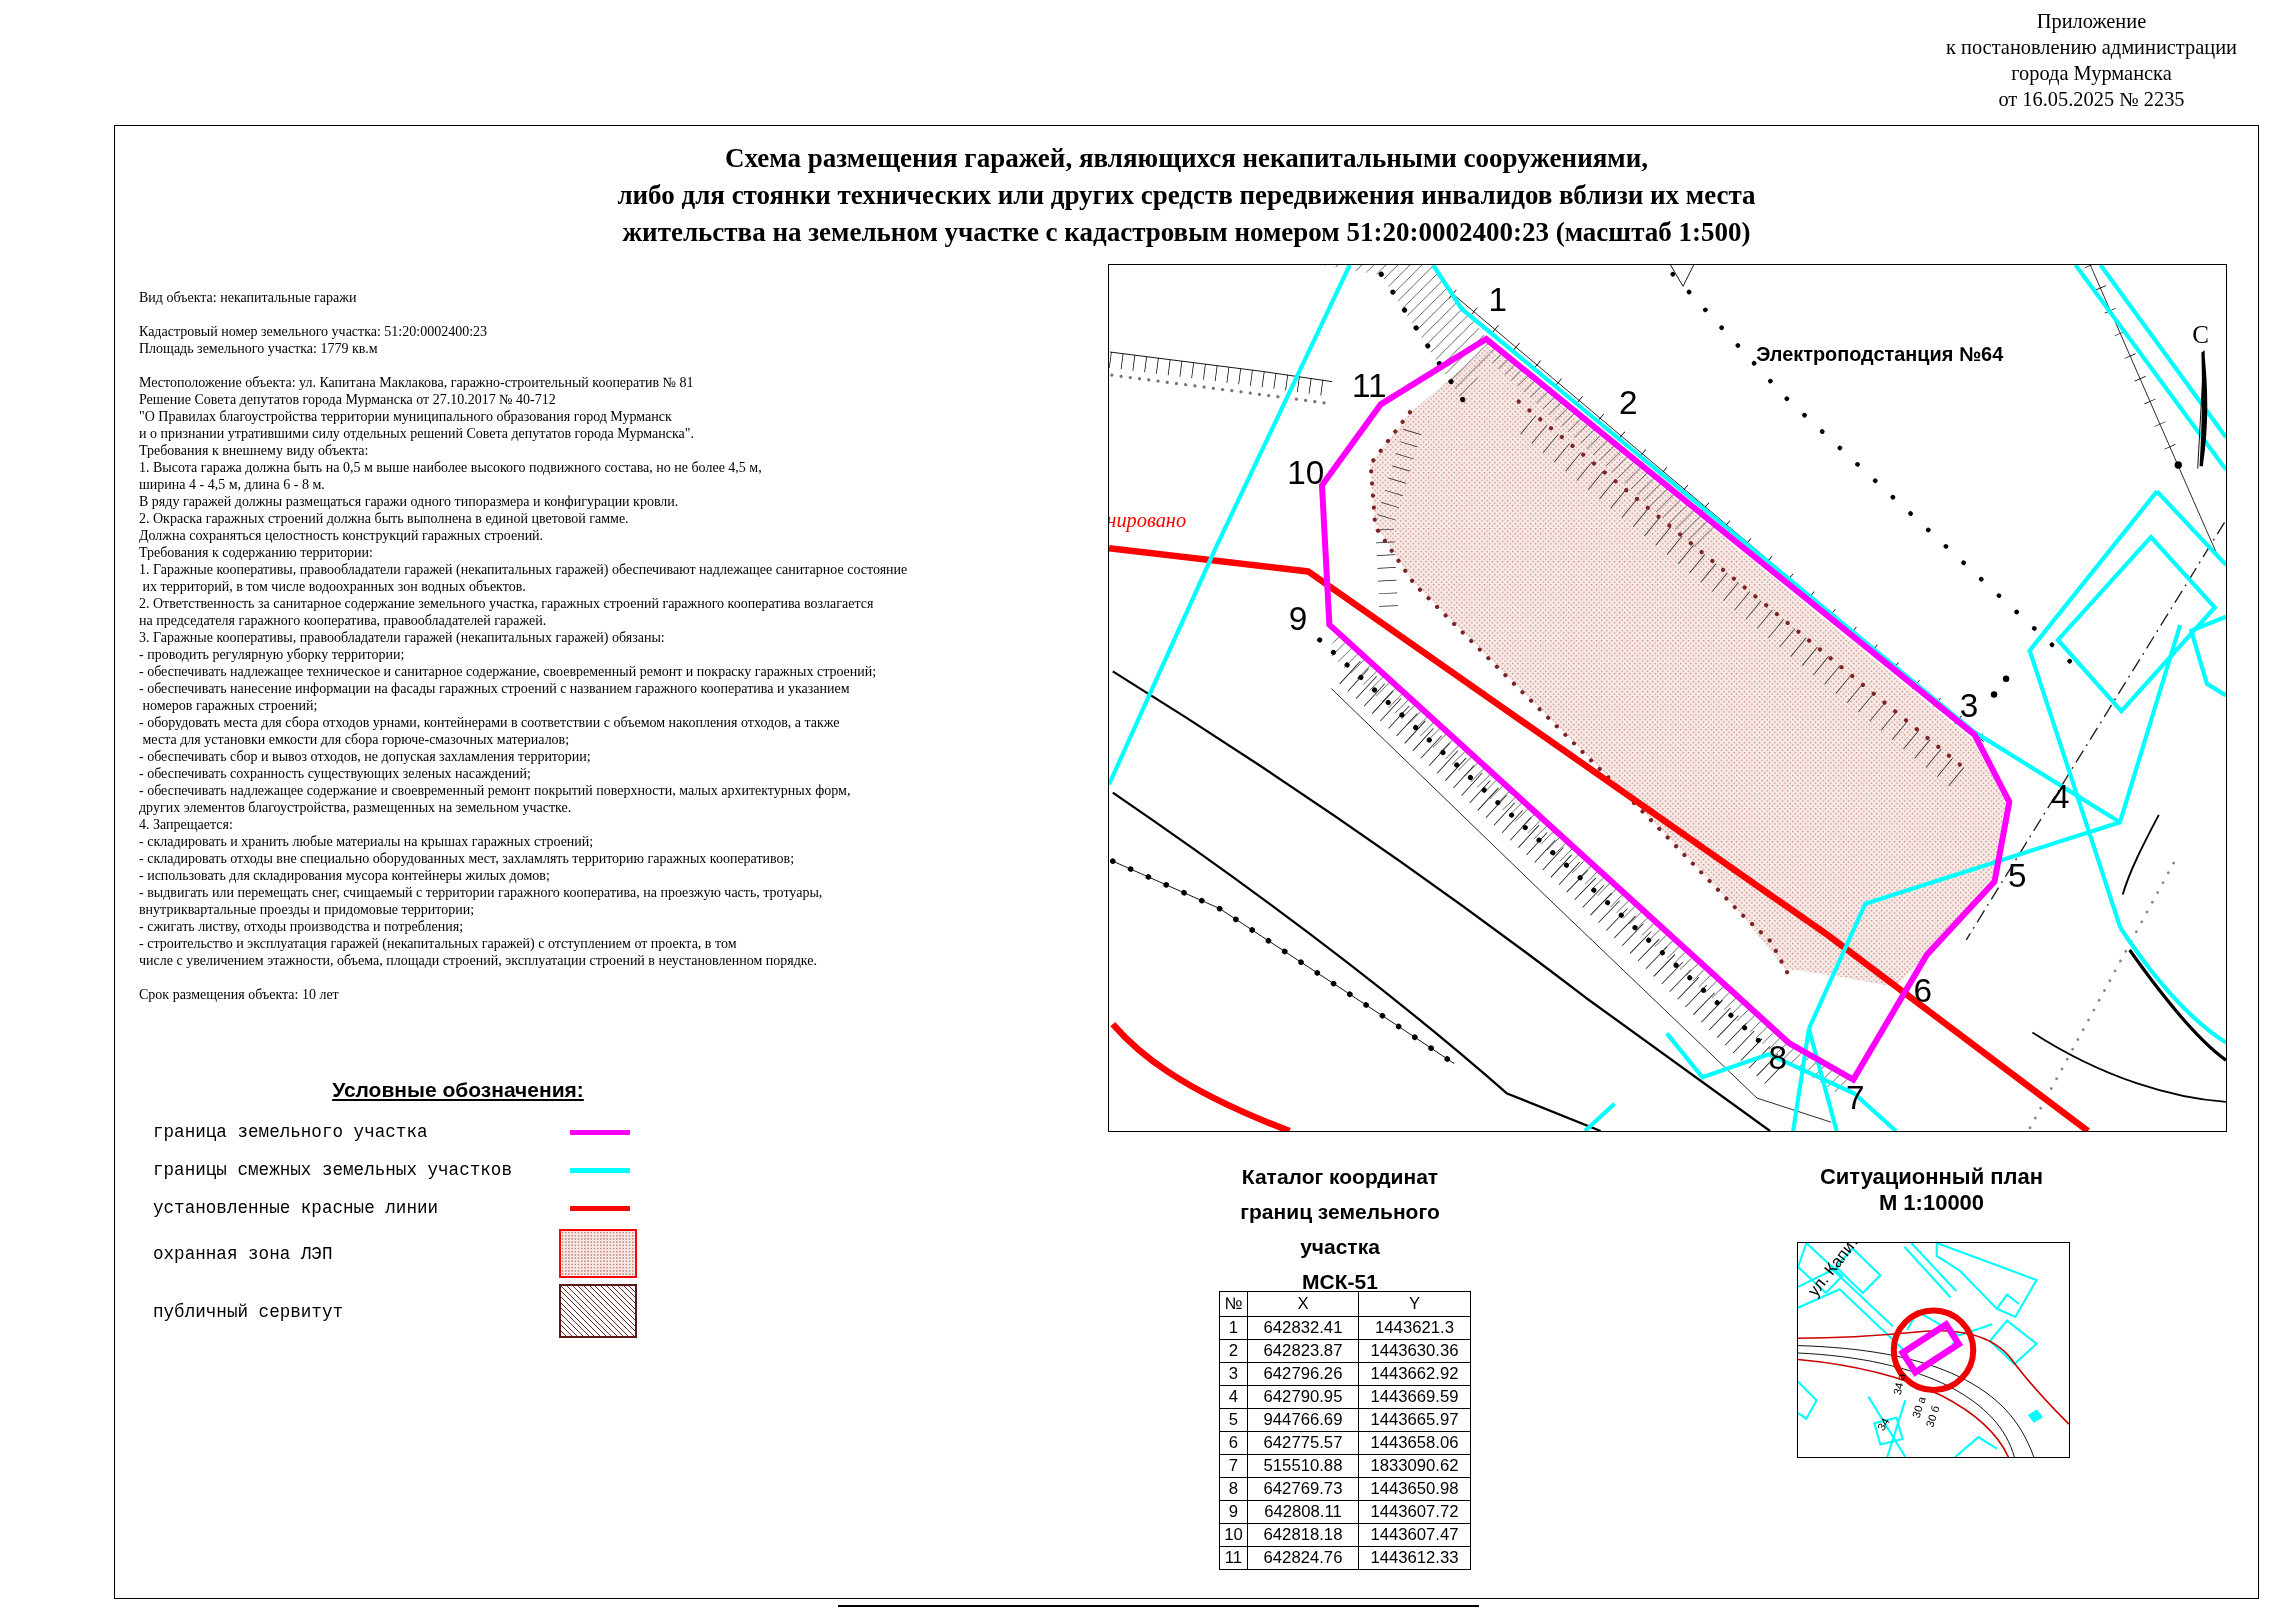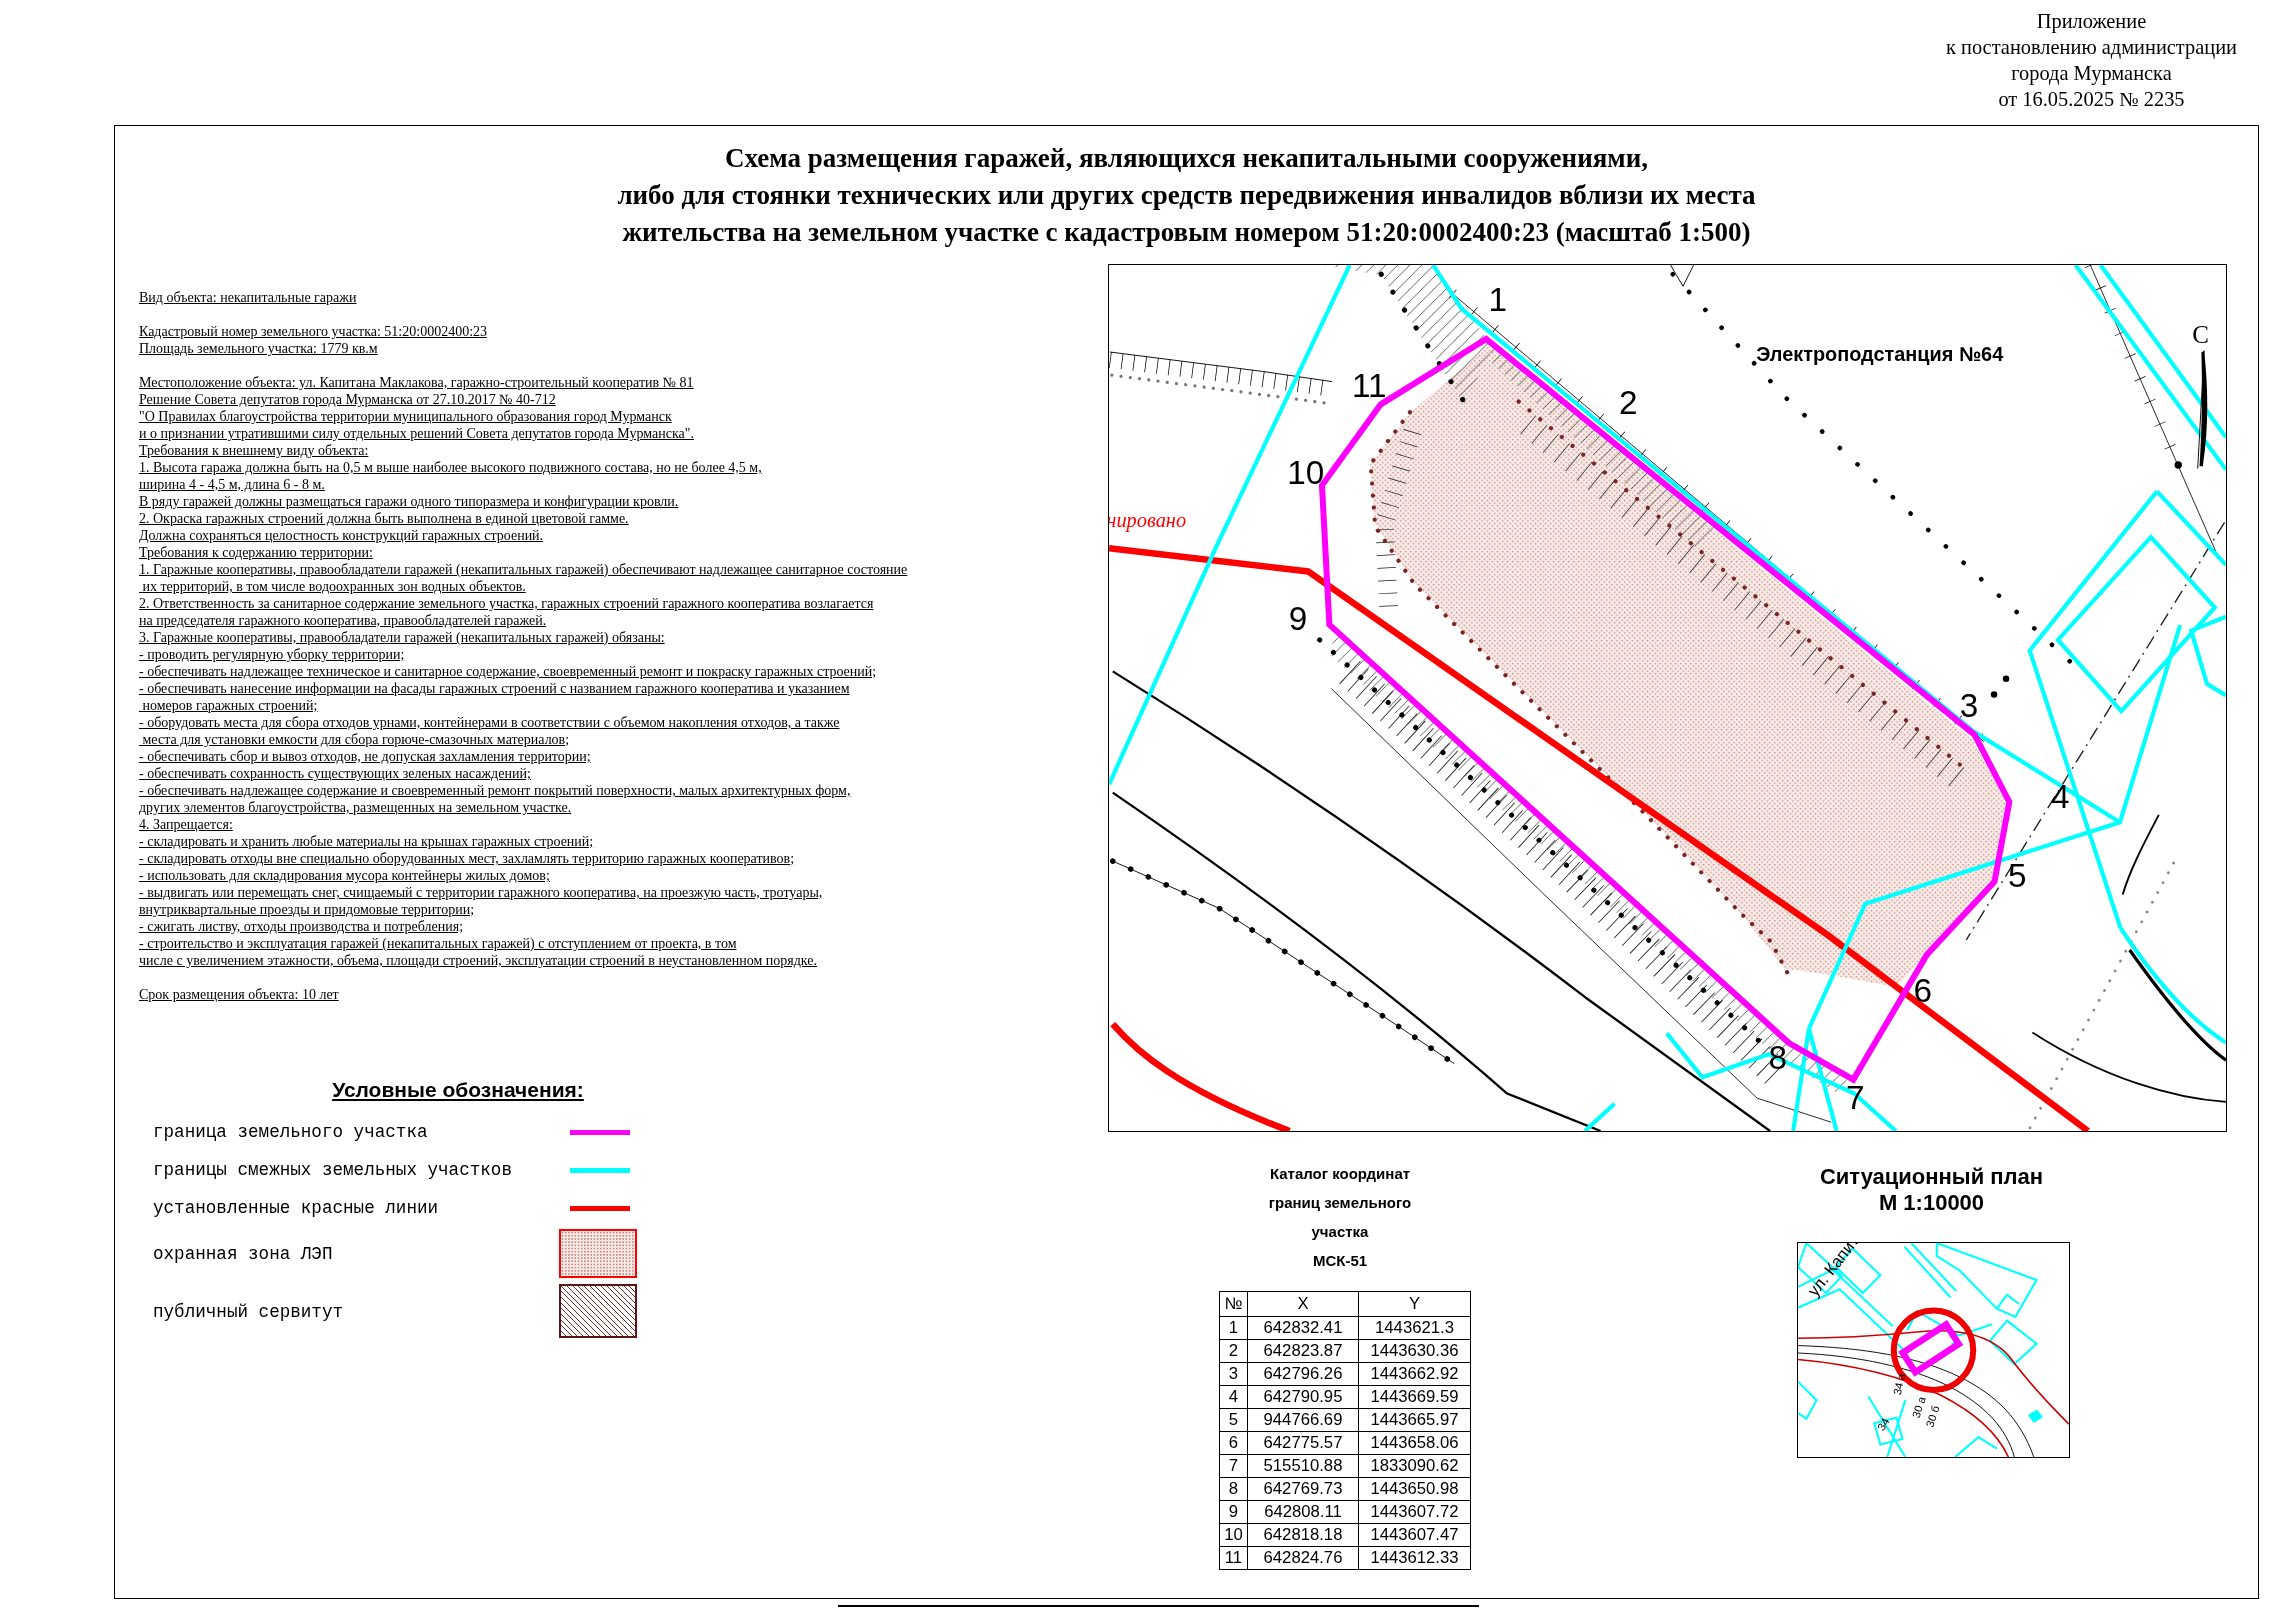--- a/index.html
+++ b/index.html
@@ -11,42 +11,42 @@
   
   .appendix{left:1897px;top:8.3px;width:389px;text-align:center;
     font-size:20.4px;line-height:26px;white-space:pre-line;}
   
   .doc-border{left:114px;top:125px;width:2145px;height:1474px;
     border:1.9px solid #000;box-sizing:border-box;}
   
   .title{left:114px;top:140px;width:2145px;text-align:center;font-weight:bold;
     font-size:27px;line-height:37px;white-space:pre-line;}
   
-  .info{left:139px;top:289px;font-size:14px;line-height:17px;white-space:pre;text-decoration:underline;}
+  .info{left:139px;top:289px;font-size:14px;line-height:17px;white-space:pre;}
   
   .map-frame{left:1108px;top:264px;width:1117px;height:866px;
     border:1.4px solid #000;box-sizing:content-box;background:#fff;}
   .map-frame svg{display:block;}
   
   .legend-title{left:296px;top:1078px;width:324px;text-align:center;
     font-family:"Liberation Sans",sans-serif;font-weight:bold;font-size:21px;
     text-decoration:underline;}
   .legend-label{font-family:Liberation Mono, monospace;font-size:17.6px;}
   .sw-line{height:4.6px;width:60px;left:570px;}
   .sw-box{left:559px;width:78px;box-sizing:border-box;}
   .sw-zone{border:2.3px solid #ff0000;
     background-color:#f6e9e6;
     background-image:radial-gradient(#c98b84 0.6px, transparent 0.6px);
     background-size:3.2px 3.2px;}
   .sw-serv{border:2.8px solid #5d1616;
     background:repeating-linear-gradient(45deg,#fff 0 3.2px,#6d2a2a 3.2px 4px);}
   
   .tbl-caption{left:1222px;top:1159px;width:236px;text-align:center;
-    font-family:"Liberation Sans",sans-serif;font-weight:bold;font-size:15px;
-    line-height:29px;white-space:pre-line;}
+    font-family:"Liberation Sans",sans-serif;font-weight:bold;font-size:21px;
+    line-height:35px;white-space:pre-line;}
   table.coords{position:absolute;left:1219px;top:1291px;border-collapse:collapse;
     font-family:"Liberation Sans",sans-serif;font-size:16.7px;}
   table.coords th,table.coords td{border:0.9px solid #000;text-align:center;
     font-weight:normal;padding:0;}
   table.coords th{height:24px;}
   table.coords td{height:22px;}
   .col-n{width:27px;}.col-x{width:110px;}.col-y{width:111px;}
   
   .sit-caption{left:1795px;top:1164px;width:273px;text-align:center;
     font-family:"Liberation Sans",sans-serif;font-weight:bold;font-size:22px;

